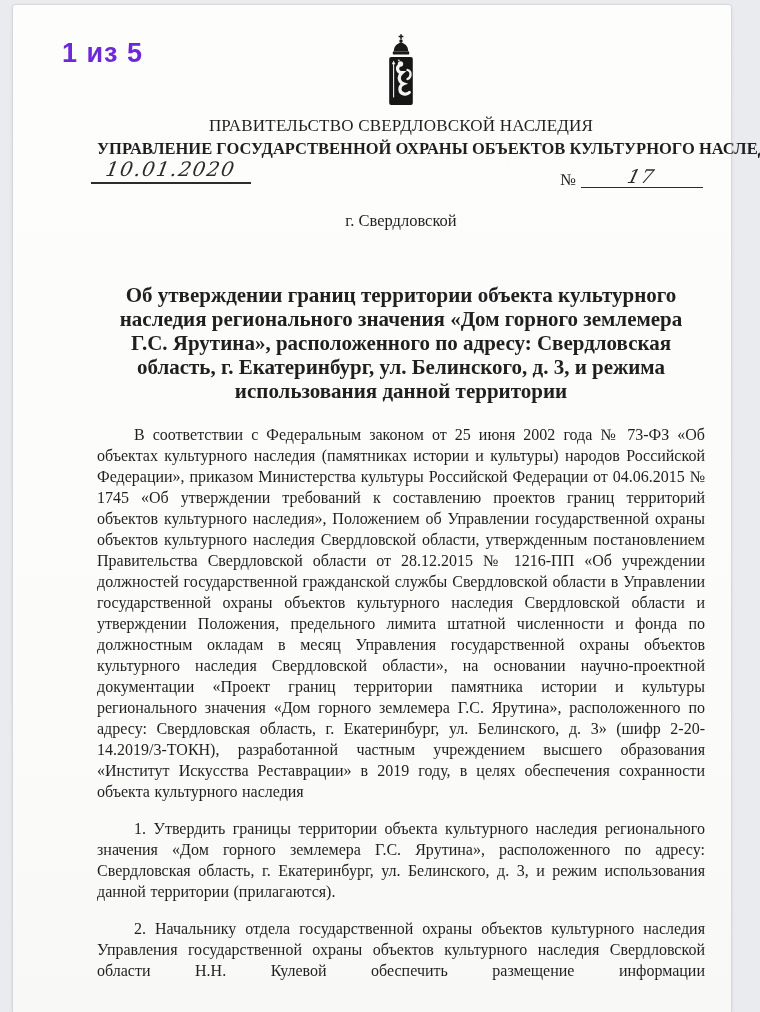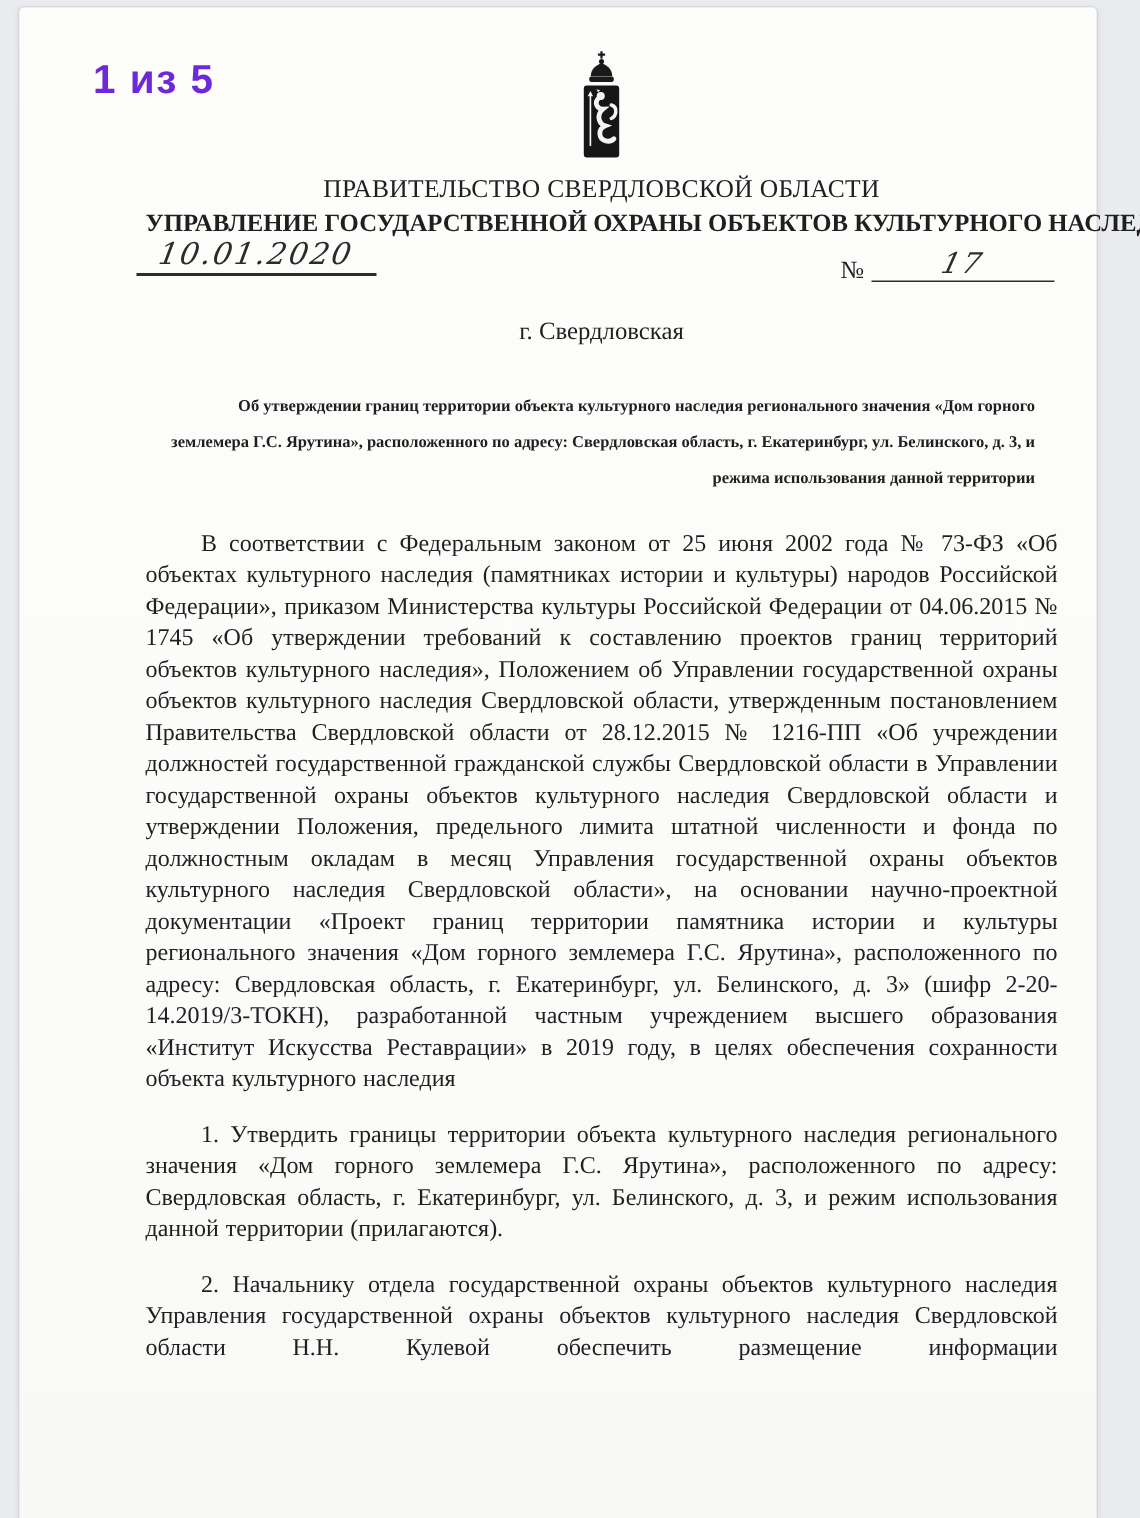--- a/index.html
+++ b/index.html
@@ -113,25 +113,25 @@
     padding-bottom: 0px;
     margin-bottom: 2px;
   }
   .num-line .hand { font-size: 19px; transform: skewX(-14deg); }
   .city-line {
     margin-top: 12px;
     text-align: center;
     font-size: 16.5px;
   }
   .subject {
-    margin: 28px auto 0;
+    margin: 52px auto 0;
     max-width: 578px;
-    text-align: right;
-    font-weight: bold;
-    font-size: 11px;
+    text-align: center;
+    font-weight: bold;
+    font-size: 21px;
     line-height: 24px;
   }
   .preamble {
     margin-top: 21px;
     font-size: 16px;
     line-height: 21px;
     text-align: justify;
     text-indent: 37px;
     word-spacing: 0.5px;
   }
@@ -171,39 +171,39 @@
             <path d="M12.6 31 v33" stroke-width="1.1"></path>
             <path d="M12.6 27.6 l-1.8 3.6 h3.6 z" fill="#f4f4f2" stroke="none"></path>
             <path d="M18.5 32 q-3 2.5 -1.5 5.5 q1.2 2.3 4 2.2 q-3.5 3 -2.5 7 q0.8 3.2 4 4.2 q-3.8 1.6 -3.6 5.4 q0.2 3.6 3.8 4.6 q3.4 0.9 5.6 -1.4" stroke-width="3.2"></path>
             <path d="M26.5 37 q3.5 1 3 5 q-0.4 3 -3 4" stroke-width="2.3"></path>
           </g>
           <circle cx="19.5" cy="31" r="2.7" fill="#f4f4f2"></circle>
           <path d="M17.8 28.6 l-1.2 -2 l2.5 0.4 z" fill="#f4f4f2"></path>
         </svg>
       </div>
 
-      <div class="gov-line">ПРАВИТЕЛЬСТВО СВЕРДЛОВСКОЙ ОБЛАСТИ</div>
+      <div class="gov-line">ПРАВИТЕЛЬСТВО СВЕРДЛОВСКОЙ НАСЛЕДИЯ</div>
 
       <div class="dept-line first">УПРАВЛЕНИЕ ГОСУДАРСТВЕННОЙ ОХРАНЫ ОБЪЕКТОВ КУЛЬТУРНОГО НАСЛЕДИЯ</div>
 
 
 
       <div class="meta-row">
         <div class="date-group">
           <span class="hand">10.01.2020</span>
         </div>
         <div class="num-group">
           <span class="num-sign">№</span>
           <span class="num-line">
             <span class="hand">17</span>
           </span>
         </div>
       </div>
 
-      <div class="city-line">г. Свердловская</div>
+      <div class="city-line">г. Свердловской</div>
 
       <div class="subject">Об утверждении границ территории объекта культурного наследия регионального значения «Дом горного землемера Г.С. Ярутина», расположенного по адресу: Свердловская область, г. Екатеринбург, ул. Белинского, д. 3, и режима использования данной территории</div>
 
       <p class="preamble">В соответствии с Федеральным законом от 25 июня 2002 года № 73-ФЗ «Об объектах культурного наследия (памятниках истории и культуры) народов Российской Федерации», приказом Министерства культуры Российской Федерации от 04.06.2015 № 1745 «Об утверждении требований к составлению проектов границ территорий объектов культурного наследия», Положением об Управлении государственной охраны объектов культурного наследия Свердловской области, утвержденным постановлением Правительства Свердловской области от 28.12.2015 № 1216-ПП «Об учреждении должностей государственной гражданской службы Свердловской области в Управлении государственной охраны объектов культурного наследия Свердловской области и утверждении Положения, предельного лимита штатной численности и фонда по должностным окладам в месяц Управления государственной охраны объектов культурного наследия Свердловской области», на основании научно-проектной документации «Проект границ территории памятника истории и культуры регионального значения «Дом горного землемера Г.С. Ярутина», расположенного по адресу: Свердловская область, г. Екатеринбург, ул. Белинского, д. 3» (шифр 2-20-14.2019/3-ТОКН), разработанной частным учреждением высшего образования «Институт Искусства Реставрации» в 2019 году, в целях обеспечения сохранности объекта культурного наследия</p>
 
 
       <p class="item first">1. Утвердить границы территории объекта культурного наследия регионального значения «Дом горного землемера Г.С. Ярутина», расположенного по адресу: Свердловская область, г. Екатеринбург, ул. Белинского, д. 3, и режим использования данной территории (прилагаются).</p>
 
       <p class="item cutoff">2. Начальнику отдела государственной охраны объектов культурного наследия Управления государственной охраны объектов культурного наследия Свердловской области Н.Н. Кулевой обеспечить размещение информации</p>
 

